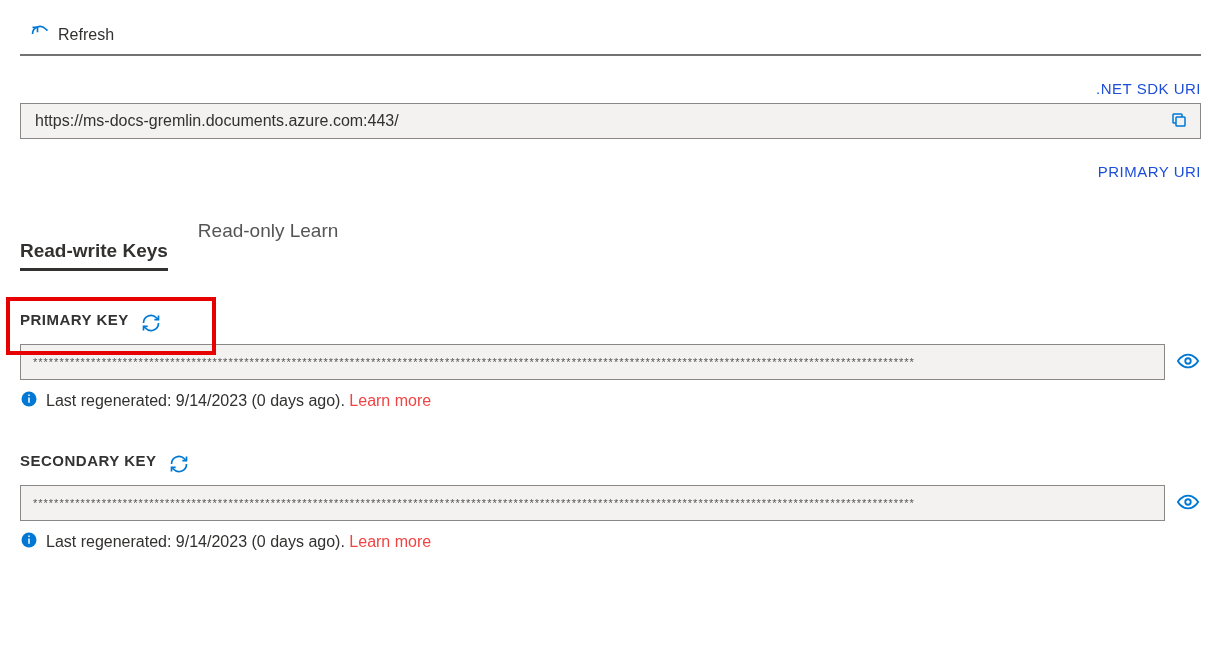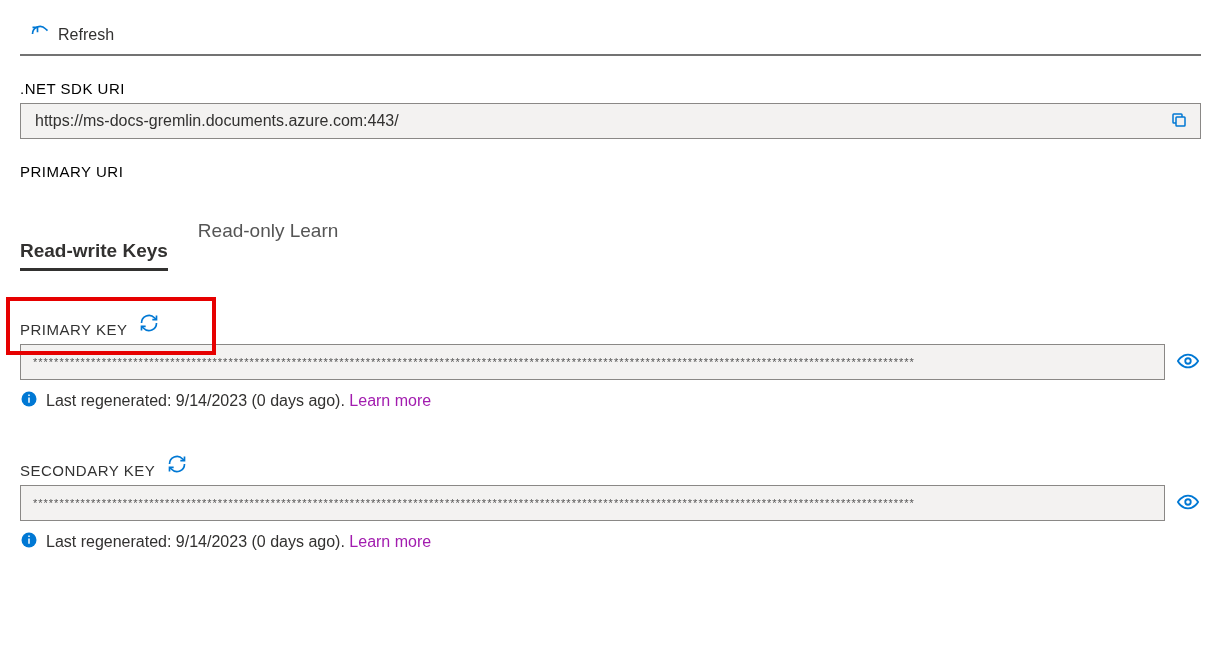--- a/index.html
+++ b/index.html
@@ -18,23 +18,24 @@
     gap: 8px;
     padding: 4px 0 10px 10px;
     border-bottom: 2px solid #737373;
   }
   .toolbar .icon svg { display: block; }
   .toolbar-label { font-size: 16px; color: #323130; }
   .section { margin-top: 24px; }
   .section-label {
     font-size: 15px;
     letter-spacing: 0.5px;
-    color: #000000;
+    color: #1d4ed8;
     margin: 0 0 6px 0;
     text-transform: none;
+    text-align: right;
   }
   .readonly-box {
     display: flex;
     align-items: center;
     border: 1px solid #8a8886;
     background: #f3f2f1;
     height: 36px;
     padding: 0 8px 0 12px;
     gap: 10px;
   }
@@ -72,23 +73,24 @@
   }
   .tab.active {
     font-weight: 600;
     color: #323130;
     border-bottom: 3px solid #323130;
     margin-top: 20px;
   }
   .key-block { margin-top: 40px; position: relative; }
   .key-header {
     display: flex;
-    align-items: flex-end;
+    align-items: flex-start;
     gap: 10px;
     margin-bottom: 6px;
+    font-weight: bold;
   }
   .key-label {
     font-size: 15px;
     letter-spacing: 0.5px;
     color: #333;
   }
   .regen-btn {
     background: none;
     border: none;
     cursor: pointer;
@@ -127,21 +129,21 @@
     align-items: center;
   }
   .info-row {
     display: flex;
     align-items: center;
     gap: 8px;
     margin-top: 10px;
     font-size: 16px;
   }
   .info-row a {
-    color: #a21caf;
+    color: #ef4444;
     text-decoration: none;
   }
   .highlight-box {
     position: absolute;
     border: 4px solid #e60000;
     pointer-events: none;
   }
 </style>
 </head>
 <body>

